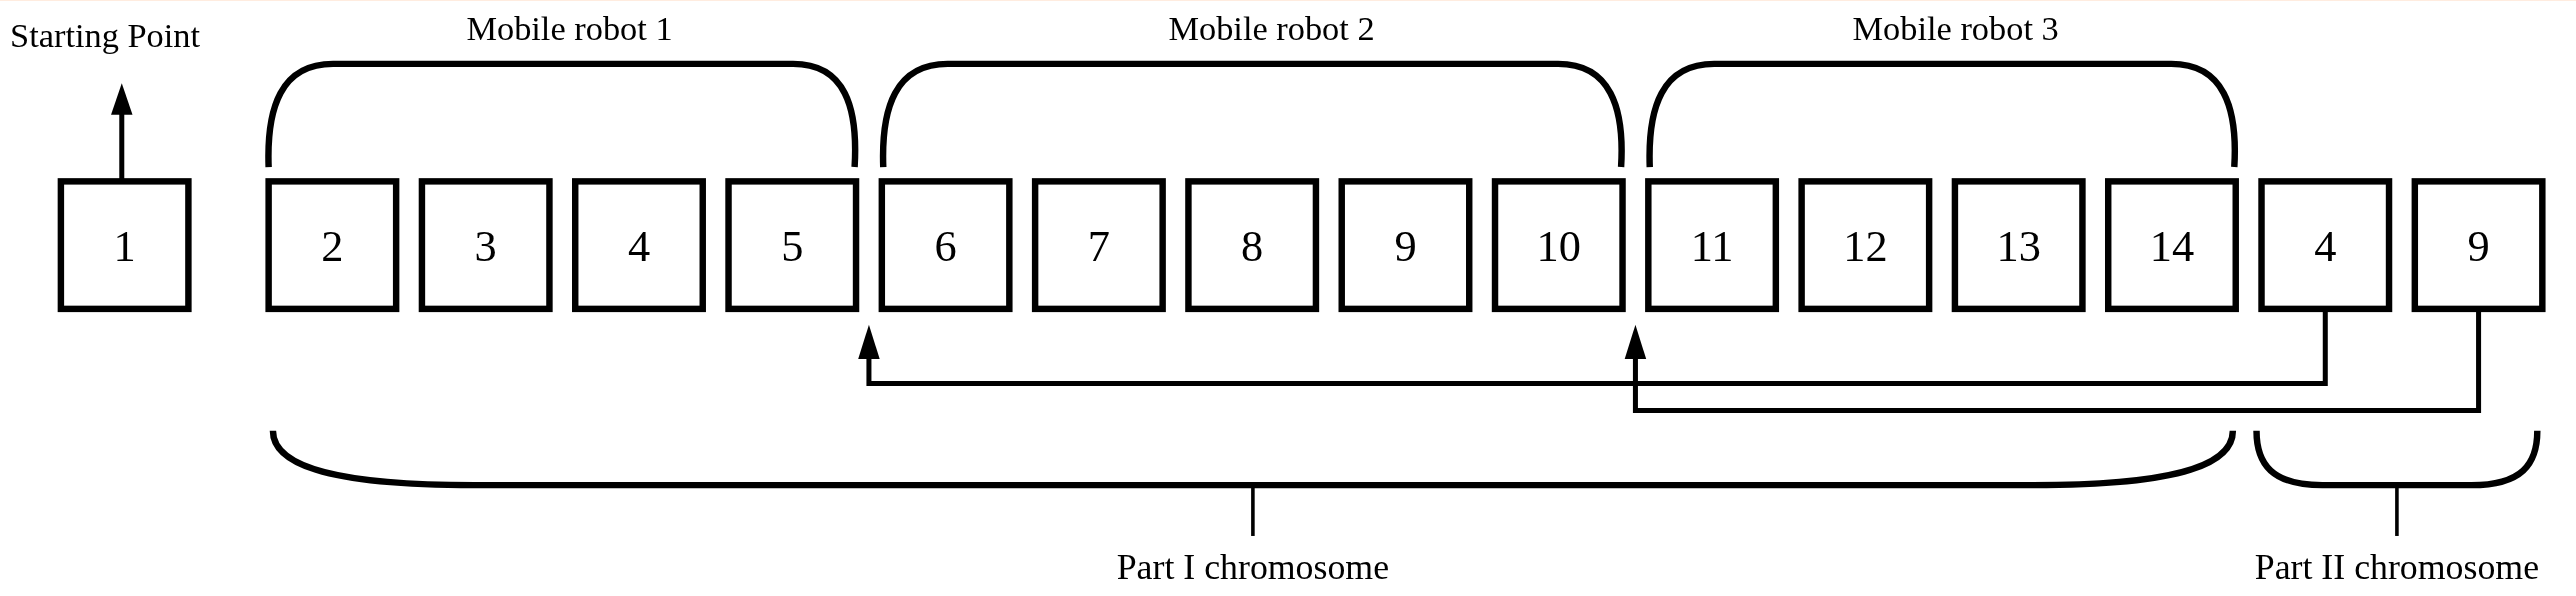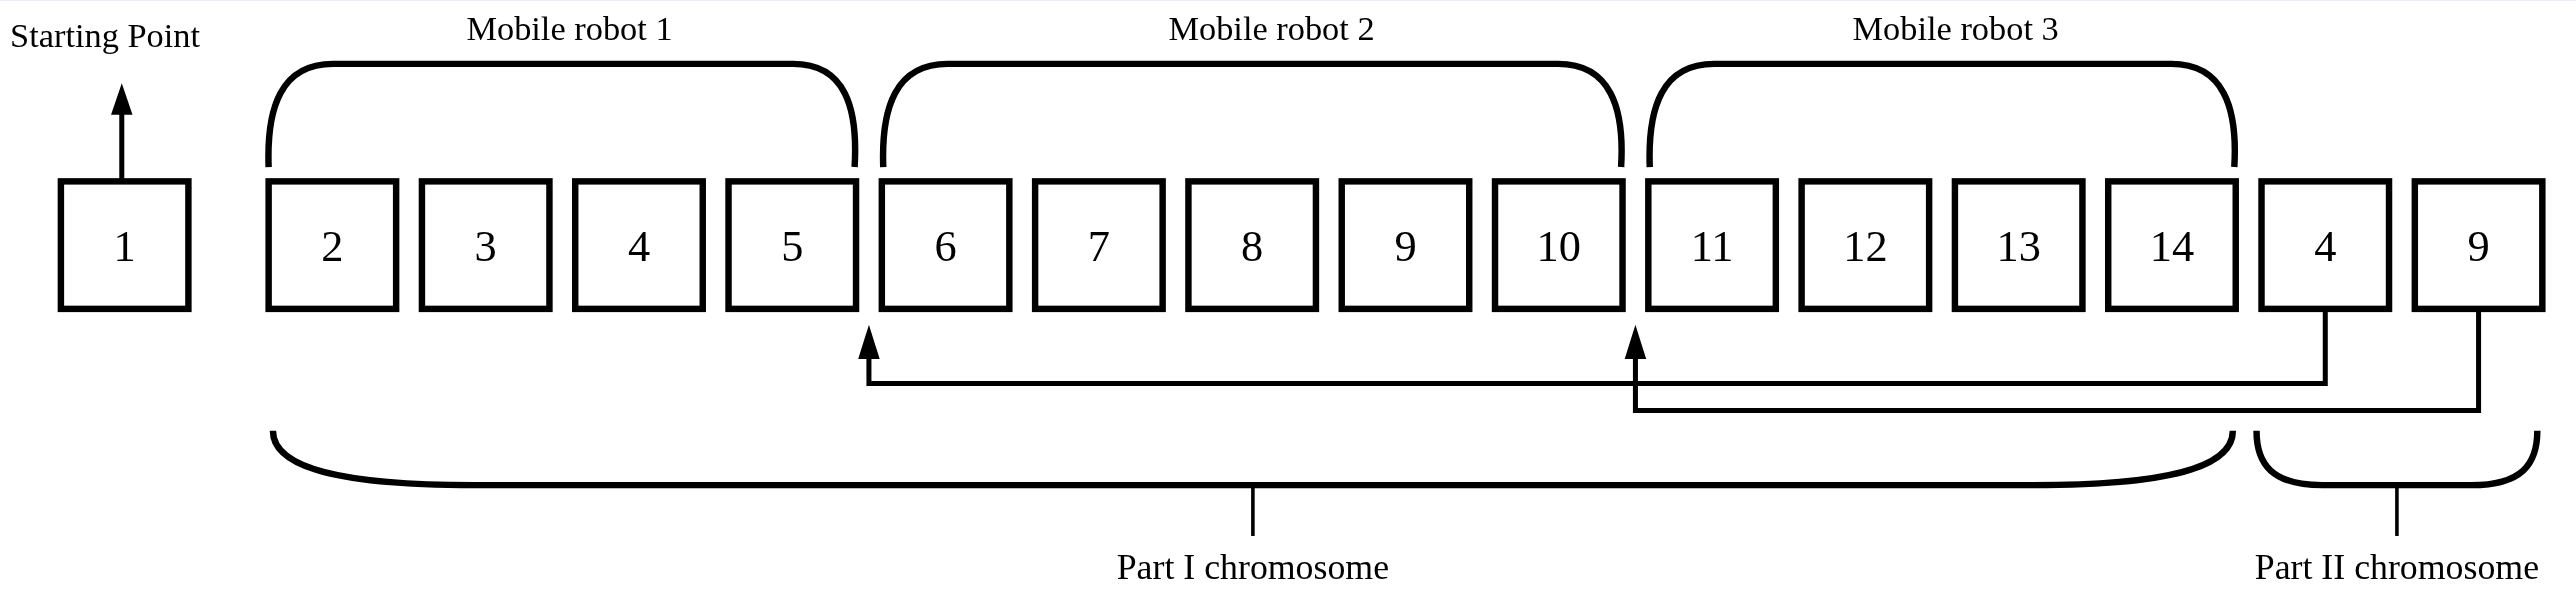--- a/index.html
+++ b/index.html
@@ -1,16 +1,16 @@
 <!DOCTYPE html>
 <html style="font-size:11.5px"><head>
 <meta charset="utf-8">
 <style>
   html, body { margin: 0; padding: 0; background: #ffffff; }
-  .figure-wrap { width: 2576px; height: 597px; background: #8b5cf6; }
+  .figure-wrap { width: 2576px; height: 597px; background: #f97316; }
   svg { display: block; }
   text {
     font-family: "Liberation Serif", "DejaVu Serif", serif;
     fill: #000000;
   }
   .cell-value { font-size: 62px; }
   .group-label, .caption-label, .start-label { font-size: 48px; }
   .caption-label { font-size: 50px; }
   .box { stroke: #000000; stroke-width: 9; fill: #ffffff; }
   .brace { stroke: #000000; stroke-width: 9; fill: none; stroke-linecap: butt; stroke-linejoin: round; }

